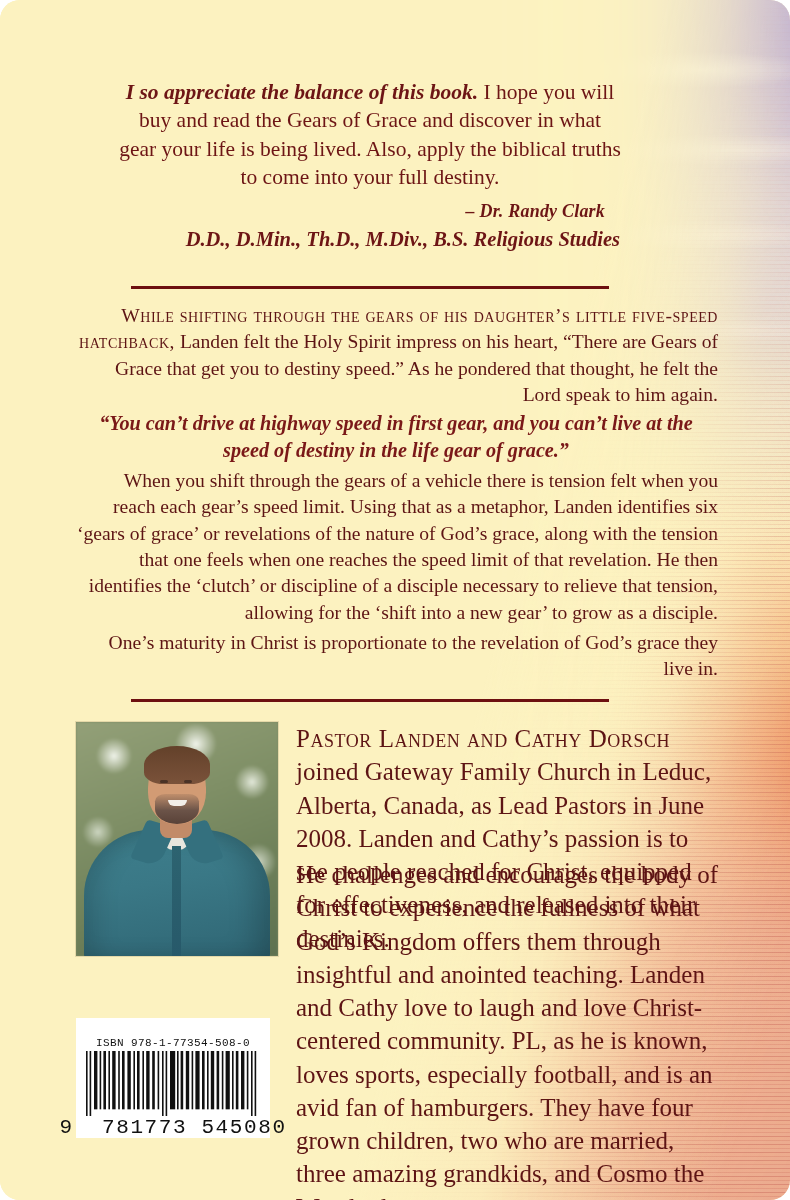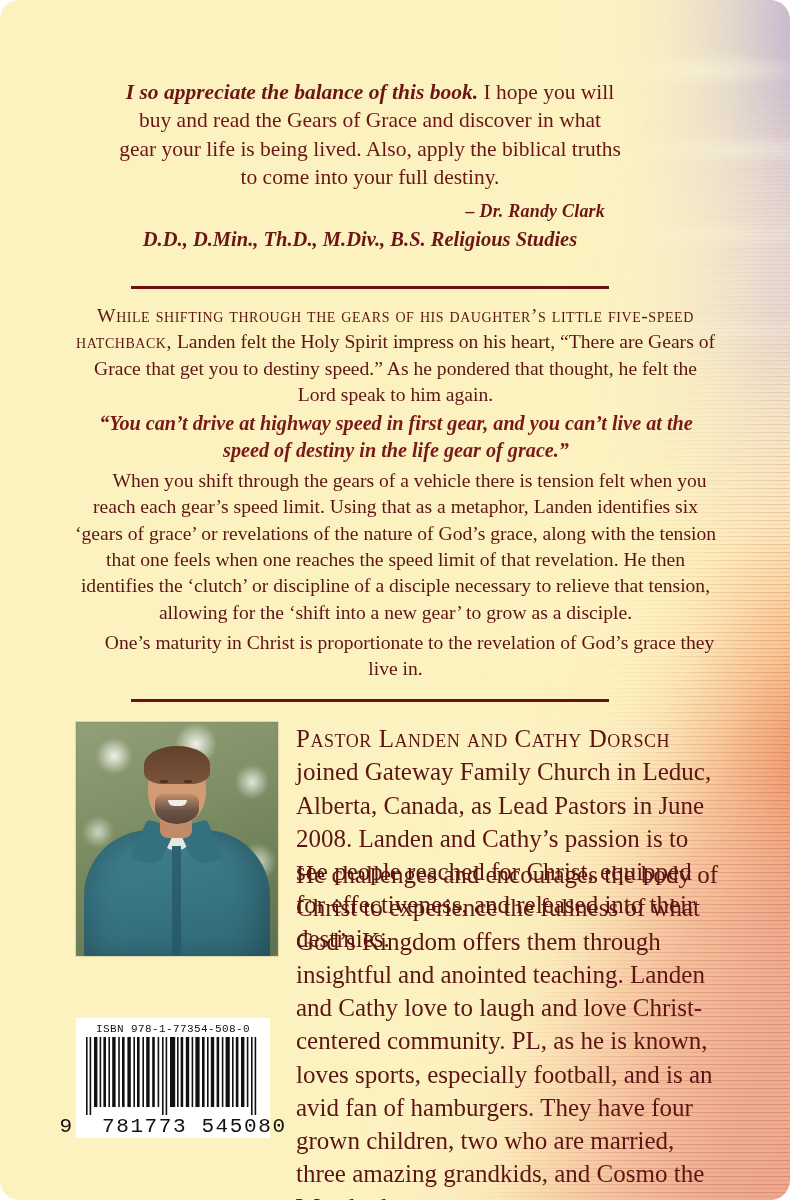--- a/index.html
+++ b/index.html
@@ -146,21 +146,21 @@
     font-weight: bold;
     font-style: italic;
     letter-spacing: 0.2px;
     color: #6d1515;
   }
   .attrib-creds {
     position: absolute;
     left: 100px;
     top: 228px;
     width: 520px;
-    text-align: center;
+    text-align: right;
     font-size: 20.5px;
     font-weight: bold;
     font-style: italic;
     color: #6d1515;
   }
 
   .rule {
     position: absolute;
     left: 131px;
     width: 478px;
@@ -171,21 +171,21 @@
   .rule-bottom { top: 699px; }
 
   
   .body-copy {
     position: absolute;
     left: 73px;
     width: 645px;
     font-size: 19.6px;
     line-height: 1.345;
     color: #5d1414;
-    text-align: center;
+    text-align: right;
   }
   .para-1 { top: 303px; }
   .para-2 { top: 468px; }
   .para-3 { top: 630px; }
   .body-copy p { margin: 0; }
   .indent { text-indent: 28px; }
   .smallcaps {
     font-variant: small-caps;
     letter-spacing: 0.55px;
   }
@@ -338,21 +338,21 @@
   .barcode-box {
     position: absolute;
     left: 76px;
     top: 1018px;
     width: 194px;
     height: 120px;
     background: #ffffff;
     display: flex;
     flex-direction: column;
     align-items: center;
-    padding-top: 5px;
+    padding-top: 19px;
     box-sizing: border-box;
   }
   .isbn-line {
     font-family: "Liberation Mono", "DejaVu Sans Mono", monospace;
     font-size: 11px;
     color: #111;
     letter-spacing: 0.4px;
     margin-bottom: 2px;
   }
   .bars {

